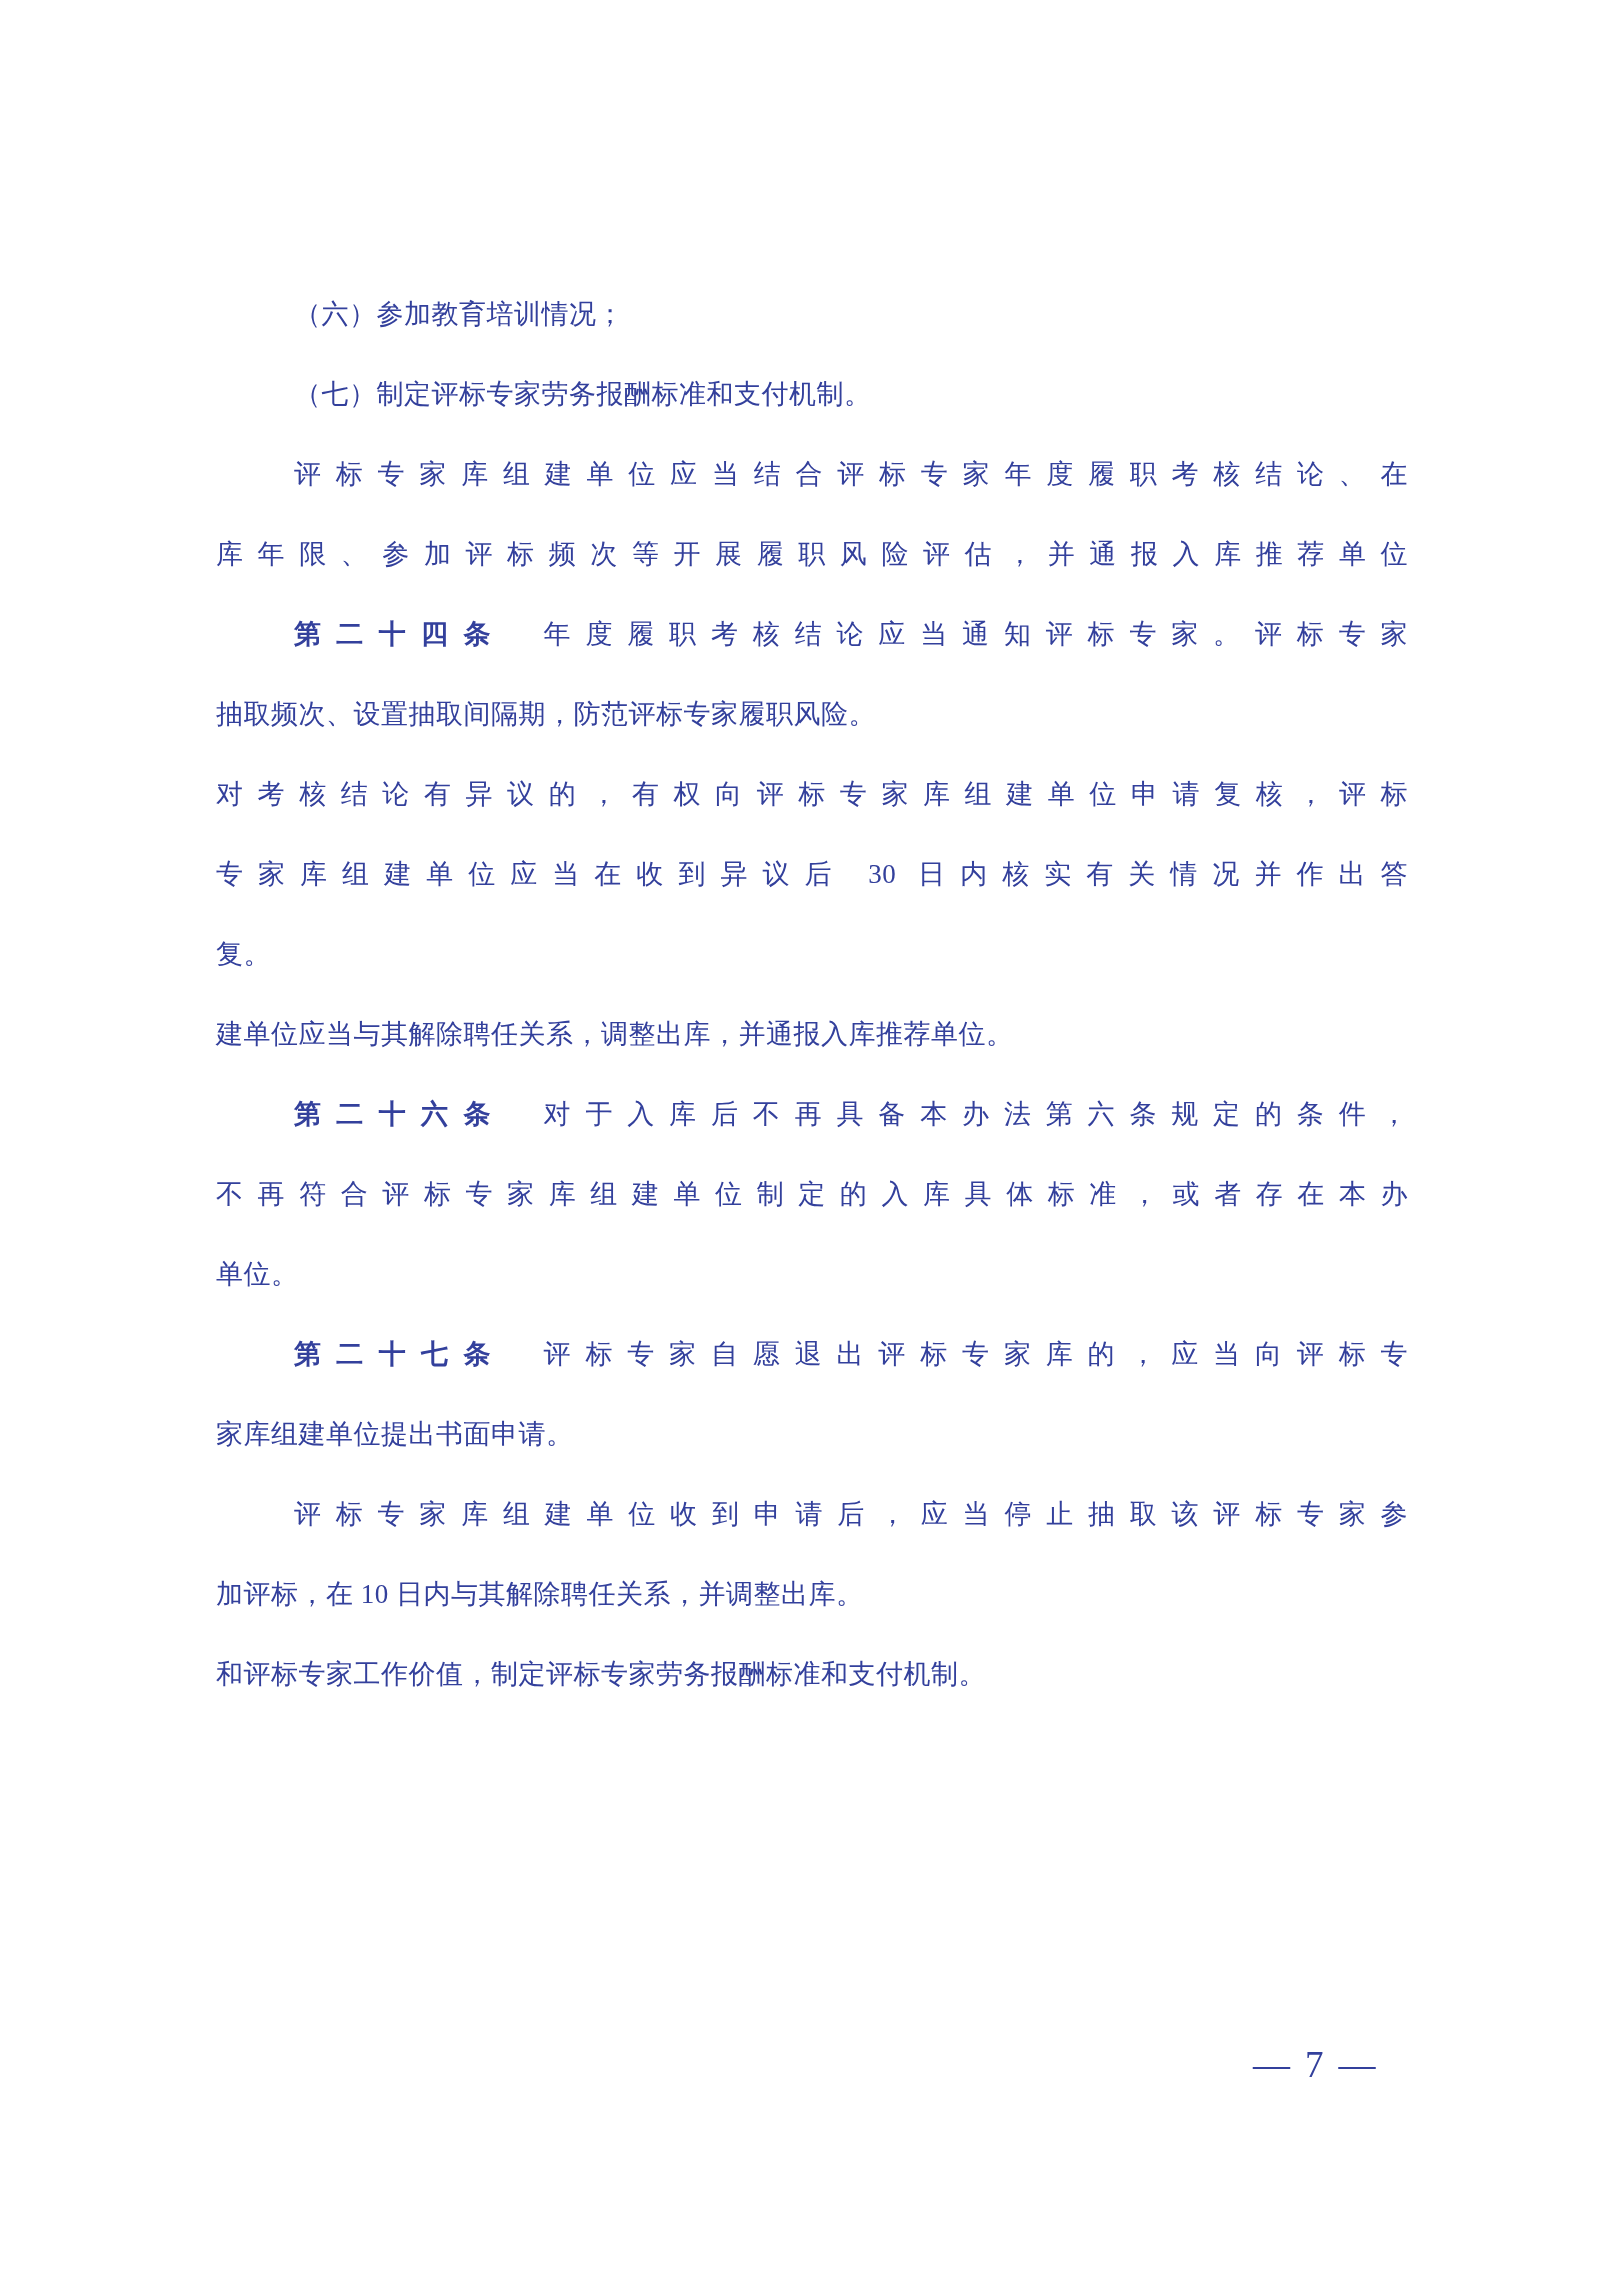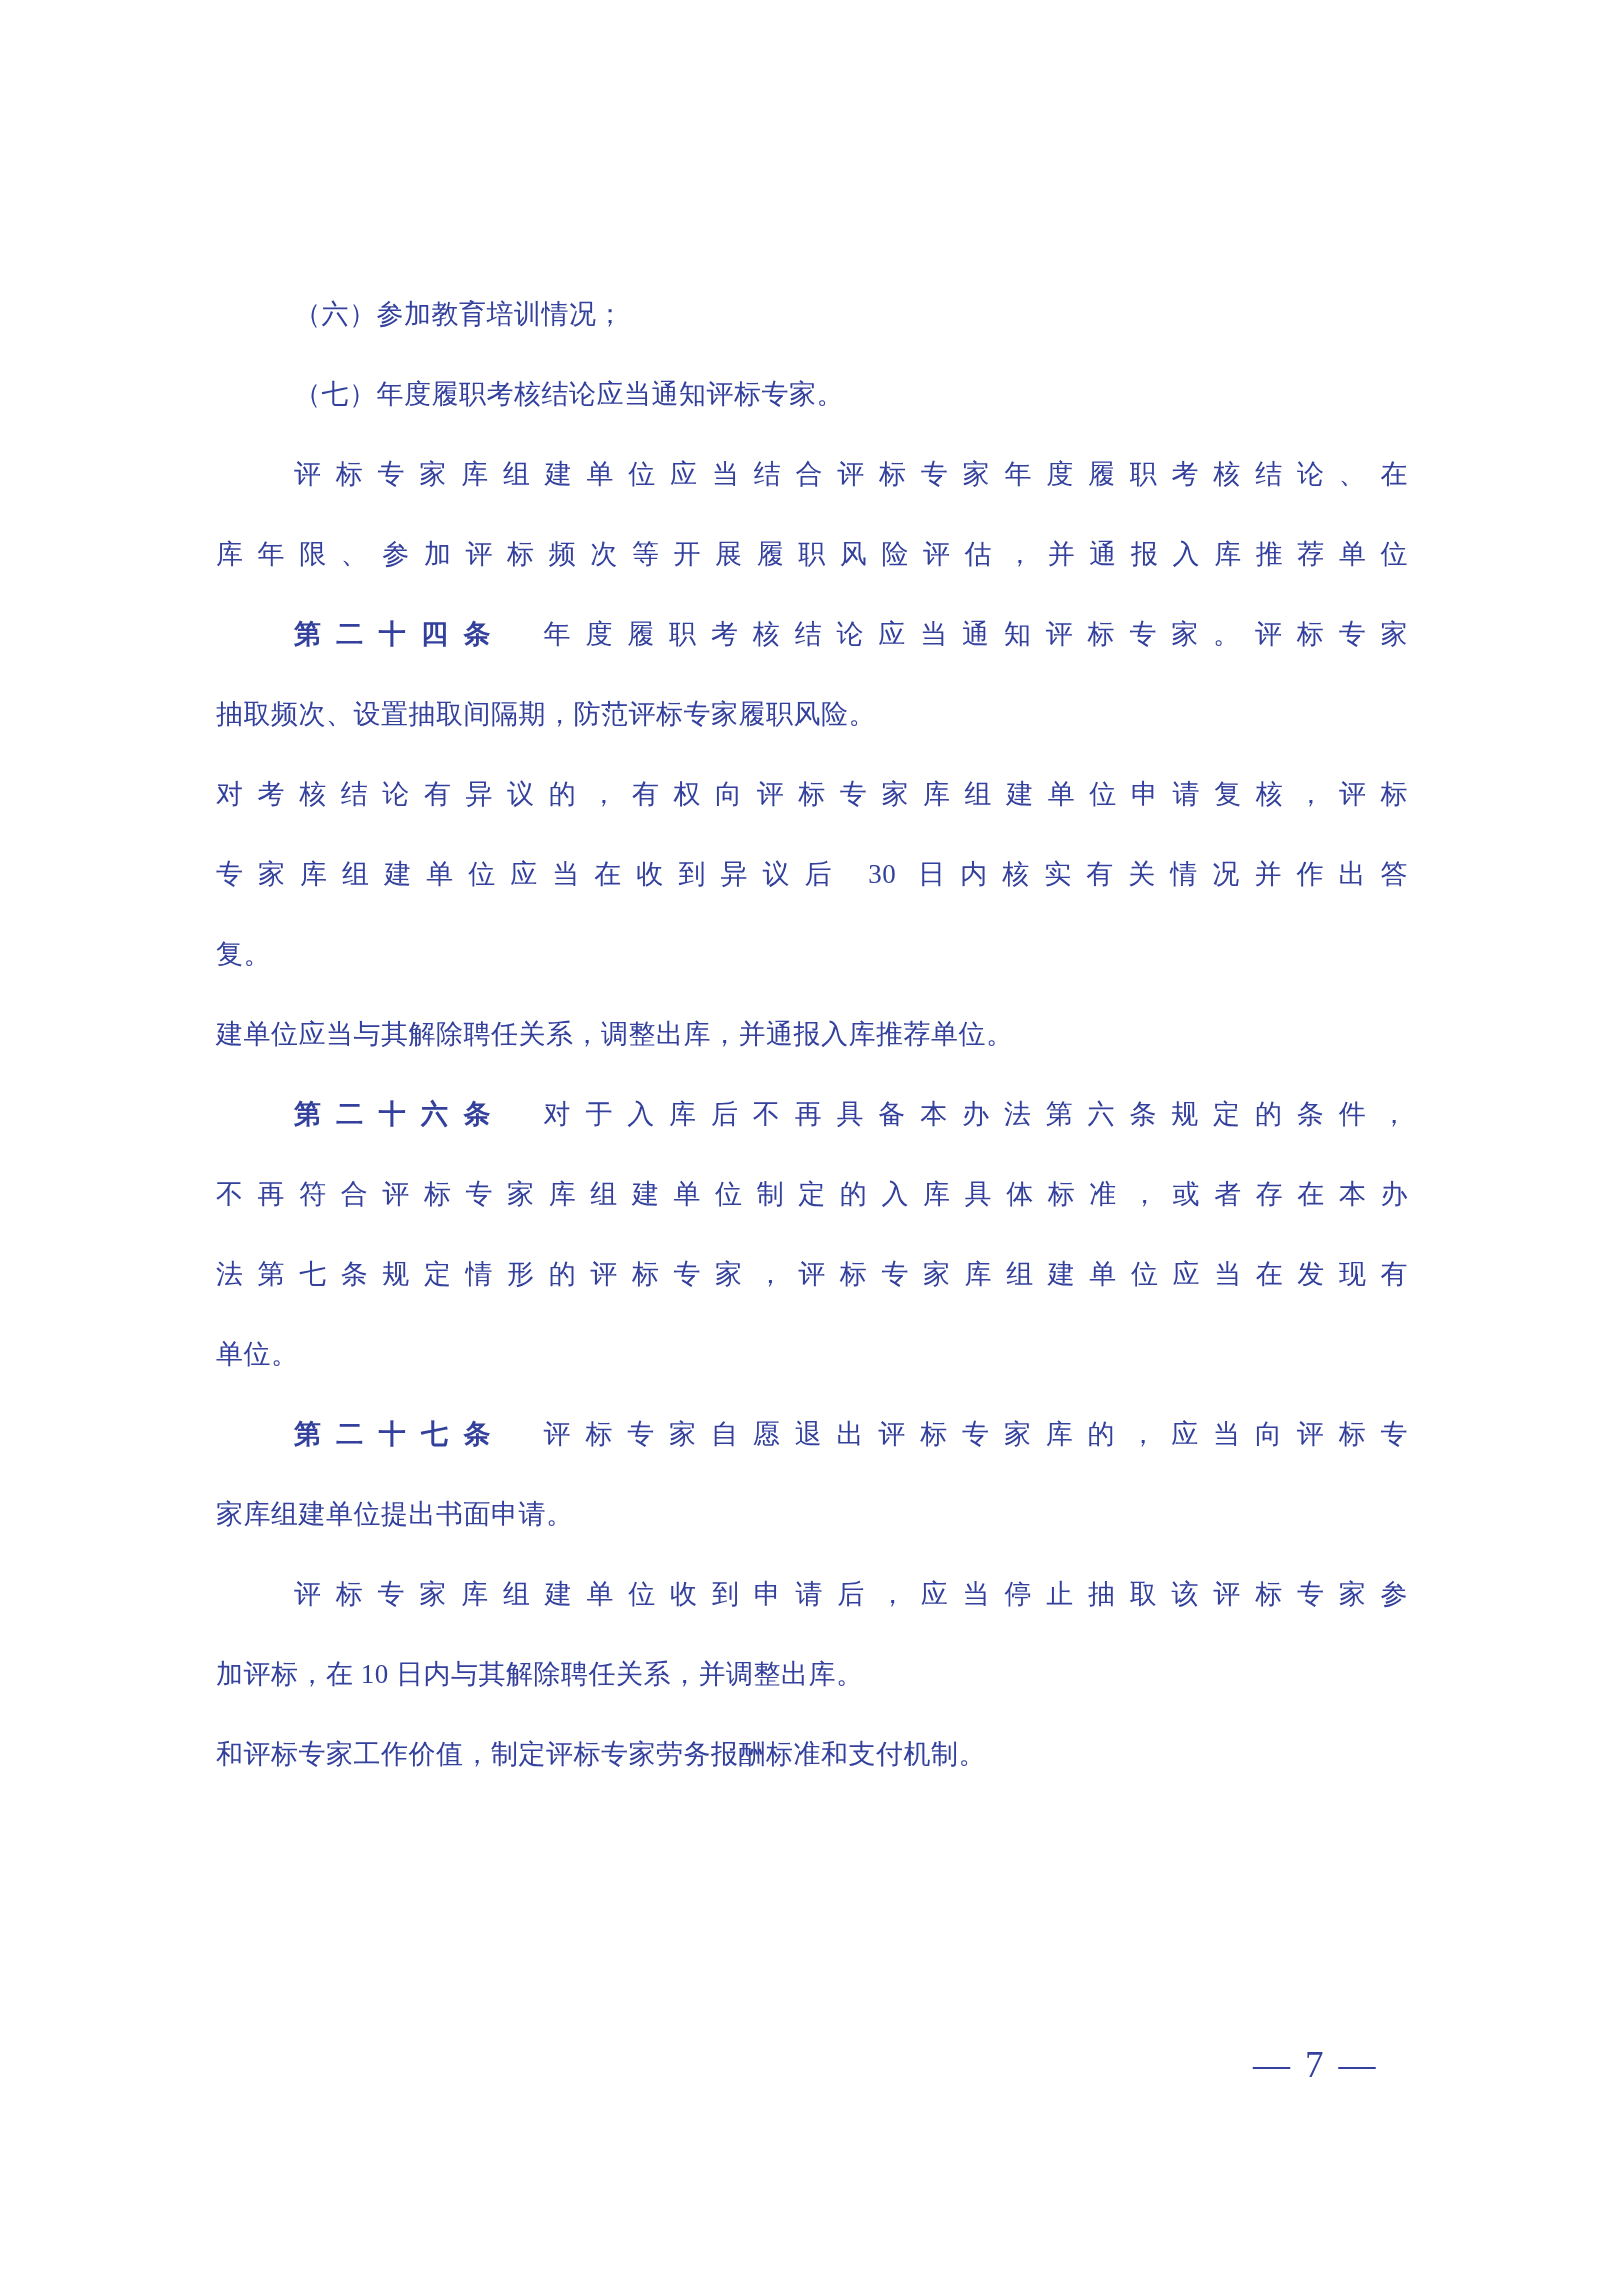--- a/index.html
+++ b/index.html
@@ -59,32 +59,31 @@
     color:var(--text-color);
     font-family:"Liberation Serif","DejaVu Serif",serif;
   }
 </style>
 </head>
 <body>
 
 <div class="page">
   <div class="doc-body" id="doc-body">
       <div class="line indent"><span>（六）参加教育培训情况；</span></div>
-      <div class="line indent"><span>（七）年度履职考核结论应当通知评标专家。</span></div>
+      <div class="line indent"><span>（七）制定评标专家劳务报酬标准和支付机制。</span></div>
       <div class="line indent fill"><span>评标专家库组建单位应当结合评标专家年度履职考核结论、在</span></div>
       <div class="line fill"><span>库年限、参加评标频次等开展履职风险评估，并通报入库推荐单位</span></div>
       <div class="line indent fill"><span class="lead">第二十四条</span><span class="lead-gap"></span><span>年度履职考核结论应当通知评标专家。评标专家</span></div>
       <div class="line"><span>抽取频次、设置抽取间隔期，防范评标专家履职风险。</span></div>
       <div class="line fill"><span>对考核结论有异议的，有权向评标专家库组建单位申请复核，评标</span></div>
       <div class="line fill"><span>专家库组建单位应当在收到异议后 30 日内核实有关情况并作出答</span></div>
       <div class="line"><span>复。</span></div>
       <div class="line"><span>建单位应当与其解除聘任关系，调整出库，并通报入库推荐单位。</span></div>
       <div class="line indent fill"><span class="lead">第二十六条</span><span class="lead-gap"></span><span>对于入库后不再具备本办法第六条规定的条件，</span></div>
       <div class="line fill"><span>不再符合评标专家库组建单位制定的入库具体标准，或者存在本办</span></div>
-      <div class="line fill"><span>法第七条规定情形的评标专家，评标专家库组建单位应当在发现有</span></div>
       <div class="line"><span>单位。</span></div>
       <div class="line indent fill"><span class="lead">第二十七条</span><span class="lead-gap"></span><span>评标专家自愿退出评标专家库的，应当向评标专</span></div>
       <div class="line"><span>家库组建单位提出书面申请。</span></div>
       <div class="line indent fill"><span>评标专家库组建单位收到申请后，应当停止抽取该评标专家参</span></div>
       <div class="line"><span>加评标，在 10 日内与其解除聘任关系，并调整出库。</span></div>
       <div class="line"><span>和评标专家工作价值，制定评标专家劳务报酬标准和支付机制。</span></div>
     </div>
   <div class="page-number">— 7 —</div>
 </div>
 

